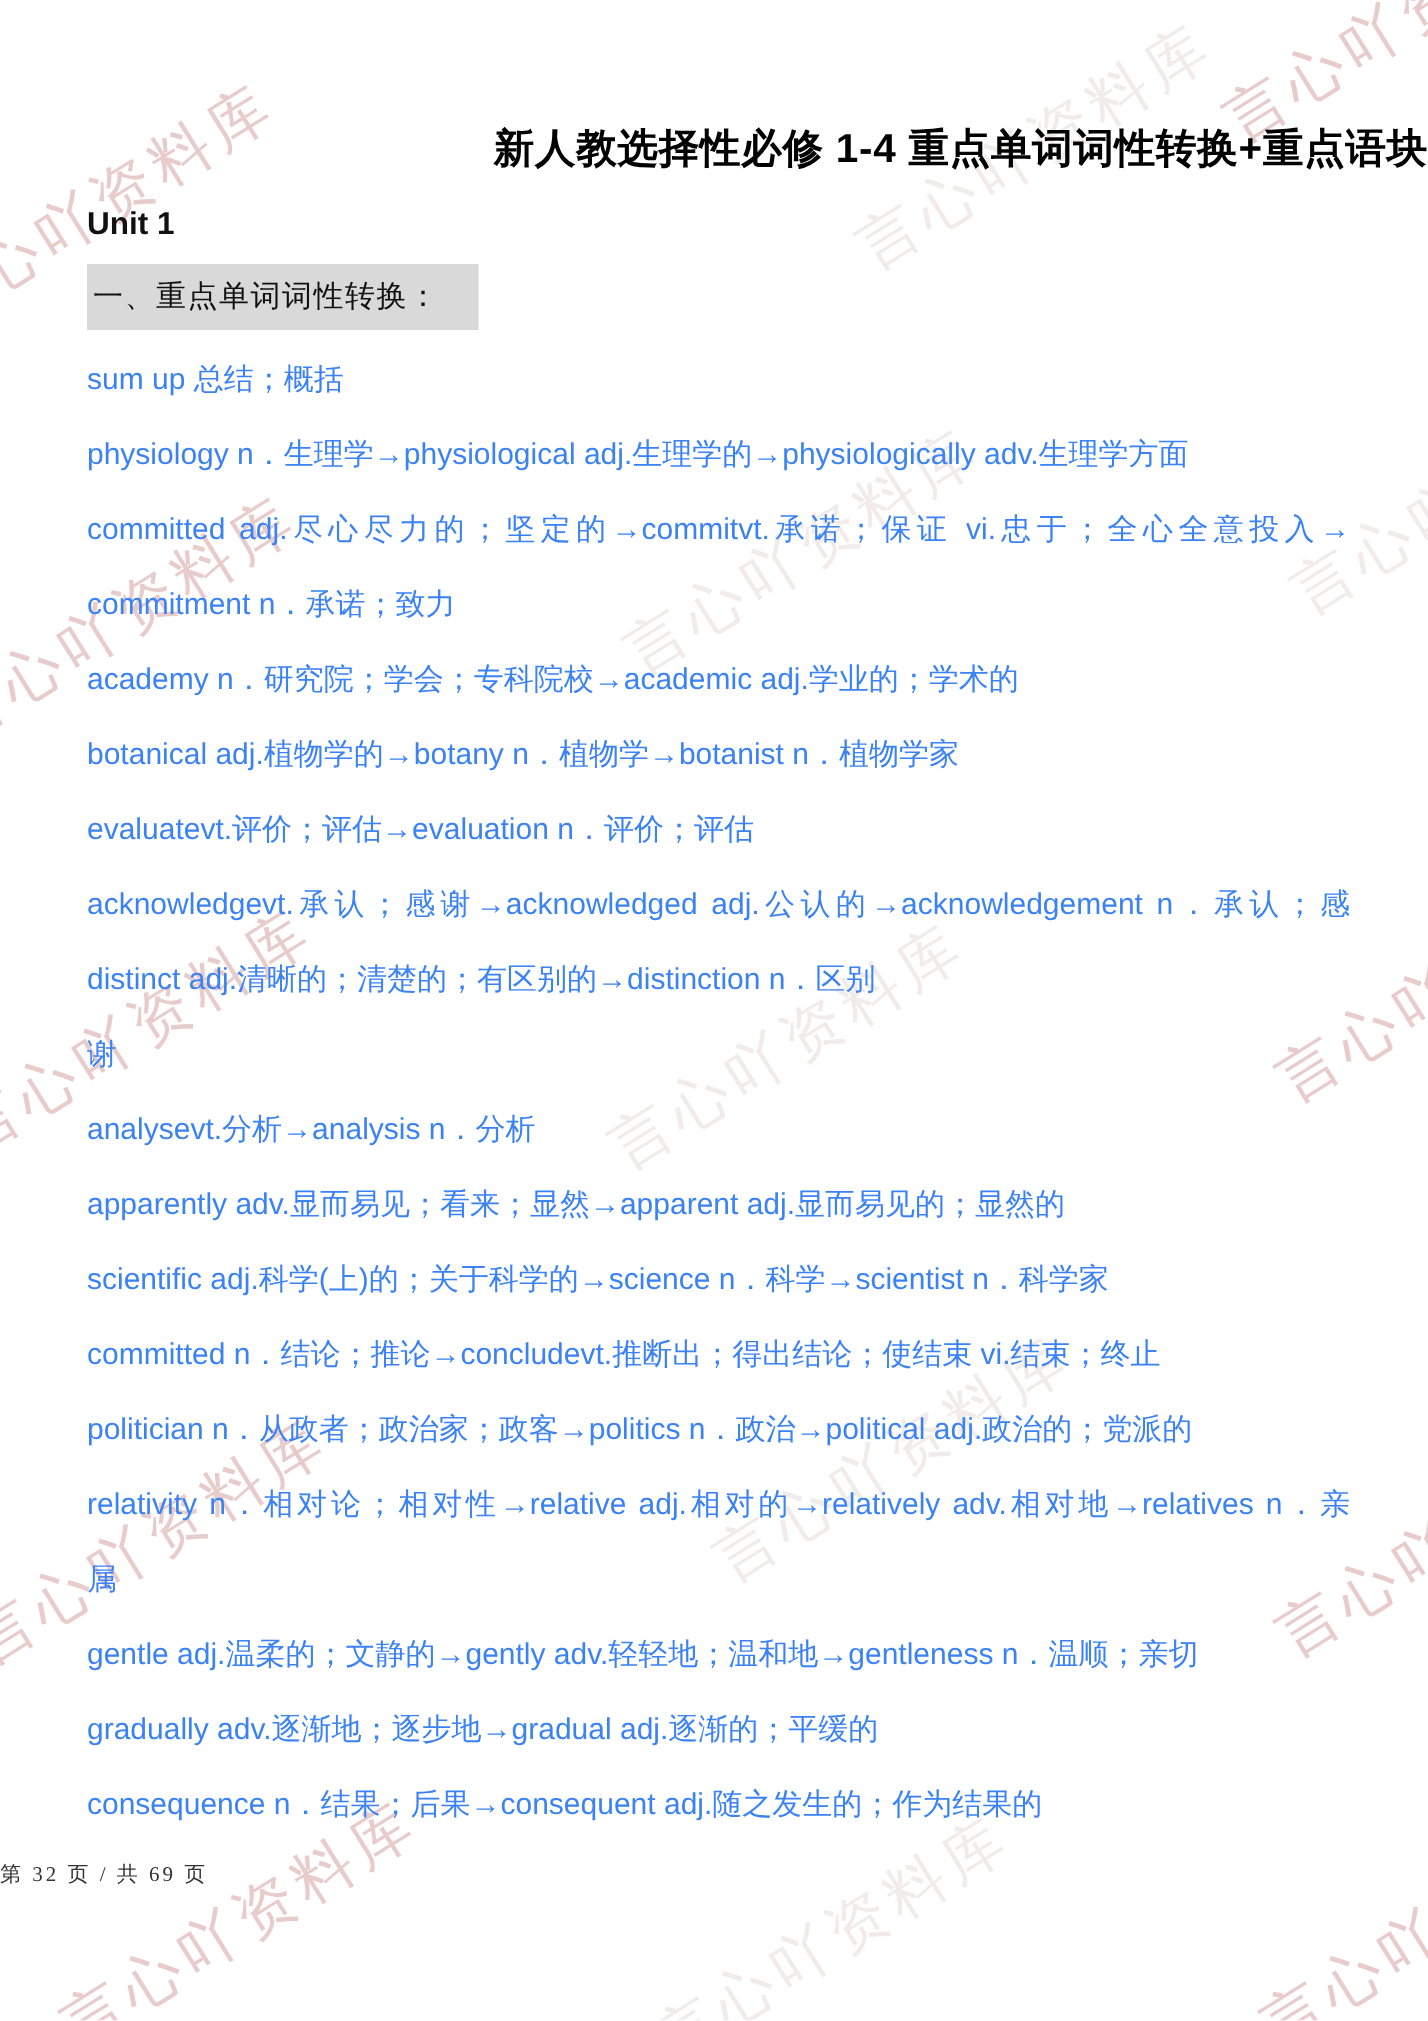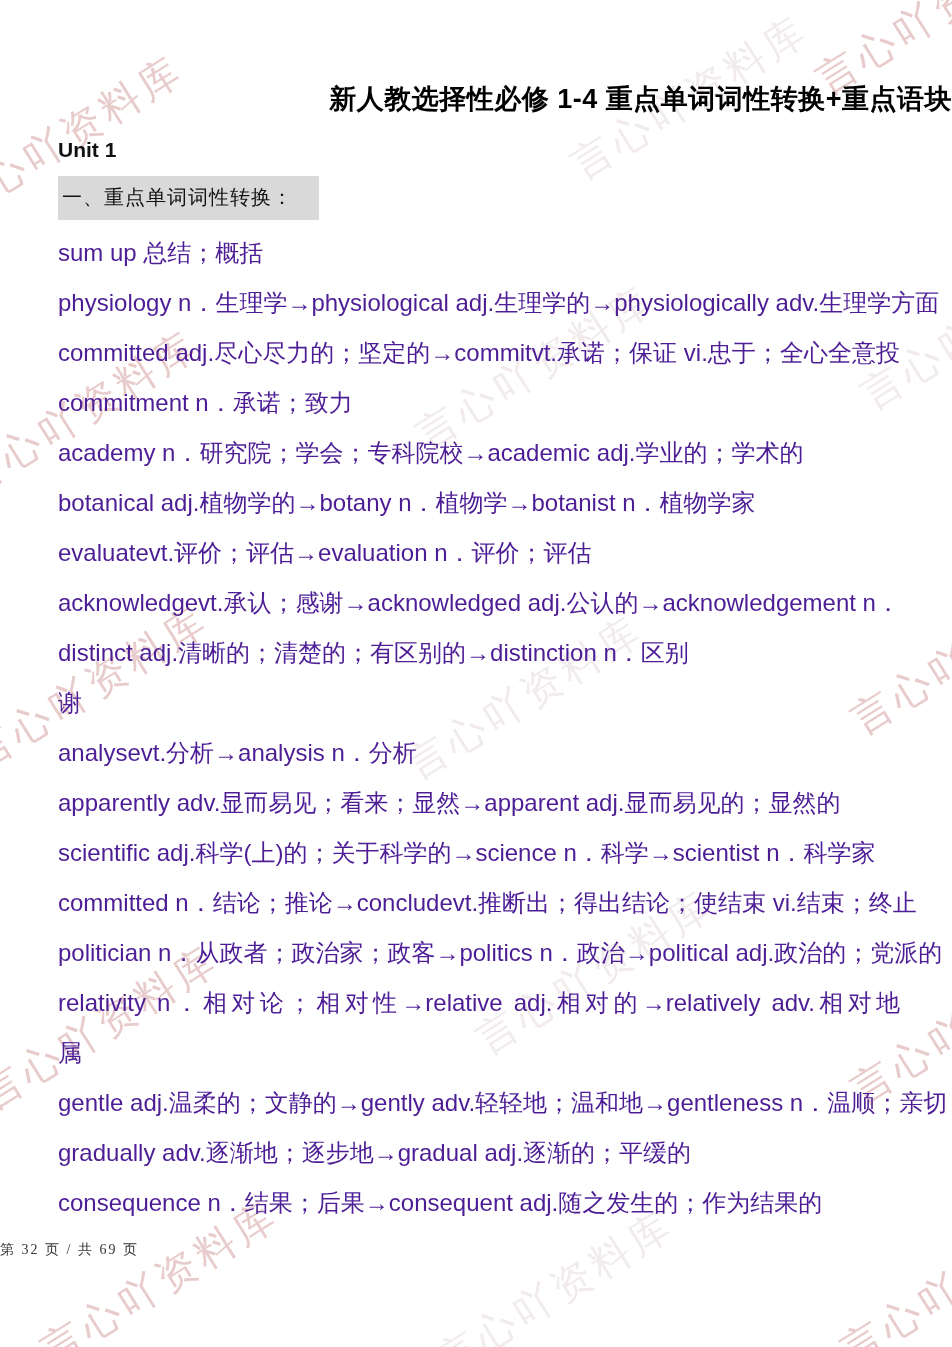--- a/index.html
+++ b/index.html
@@ -85,23 +85,23 @@
   .content {
     position: absolute;
     top: 228px;
     left: 58px;
     right: 52px;
     z-index: 2;
   }
   .vline {
     height: 50px;
     line-height: 50px;
-    font-size: 24px;
+    font-size: 20px;
     white-space: nowrap;
-    color: #4c1d95;
+    color: #3b82f6;
   }
   .vline.fill {
     white-space: normal;
     text-align: justify;
     text-align-last: justify;
     overflow: hidden;
   }
   .footer {
     position: absolute;
     top: 1241px;

